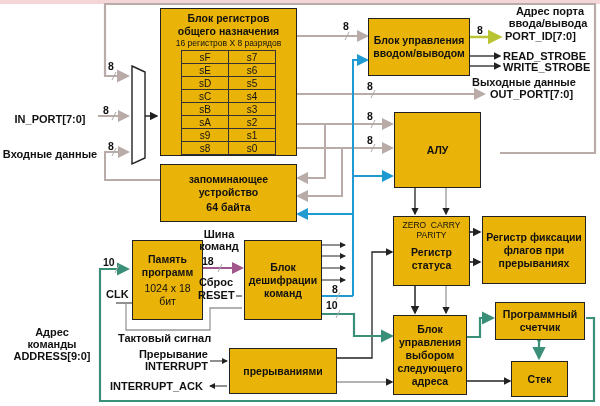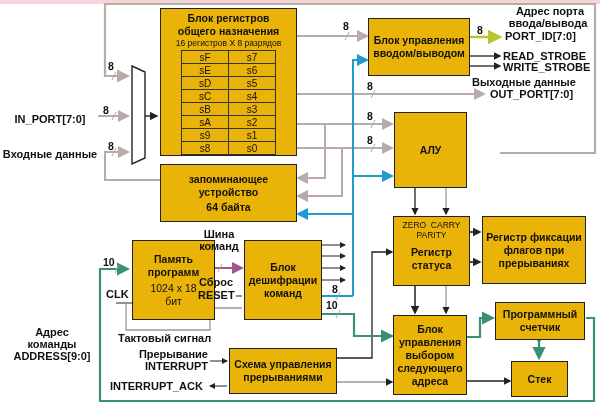--- a/index.html
+++ b/index.html
@@ -183,25 +183,25 @@
   <div class="bt">запоминающее</div>
   <div class="bt">устройство</div>
   <div class="bt" style="margin-top:2px">64 байта</div>
 </div>
 
 <div class="box" style="left:368px;top:18px;width:102px;height:58px;align-items:center;">
   <div class="bt">Блок управления</div>
   <div class="bt">вводом/выводом</div>
 </div>
 
-<div class="box" style="left:394px;top:112px;width:73px;height:76px;">
+<div class="box" style="left:394px;top:112px;width:87px;height:76px;">
   <div class="bt">АЛУ</div>
 </div>
 
-<div class="box" style="left:132px;top:240px;width:83px;height:80px;">
+<div class="box" style="left:132px;top:240px;width:71px;height:80px;">
   <div class="bt">Память</div>
   <div class="bt">программ</div>
   <div class="bt" style="font-weight:normal;margin-top:3px">1024 x 18</div>
   <div class="bt" style="font-weight:normal">бит</div>
 </div>
 
 <div class="box" style="left:244px;top:240px;width:78px;height:80px;">
   <div class="bt">Блок</div>
   <div class="bt">дешифрации</div>
   <div class="bt">команд</div>
@@ -231,21 +231,20 @@
 <div class="box" style="left:495px;top:302px;width:90px;height:38px;">
   <div class="bt">Программный</div>
   <div class="bt">счетчик</div>
 </div>
 
 <div class="box" style="left:511px;top:361px;width:57px;height:36px;">
   <div class="bt">Стек</div>
 </div>
 
 <div class="box" style="left:229px;top:348px;width:108px;height:46px;">
-  <div class="bt">Схема управления</div>
   <div class="bt">прерываниями</div>
 </div>
 
 <div class="lbl b c" style="left:2px;top:100px;width:96px;margin-top:48px;">Входные данные</div>
 <div class="lbl b c" style="left:2px;top:113px;width:96px;">IN_PORT[7:0]</div>
 
 <div class="lbl b c" style="left:500px;top:5px;width:100px;">Адрес порта</div>
 <div class="lbl b c" style="left:496px;top:17px;width:104px;">ввода/вывода</div>
 <div class="lbl b" style="left:505px;top:30px;">PORT_ID[7:0]</div>
 <div class="lbl b" style="left:503px;top:50px;">READ_STROBE</div>

